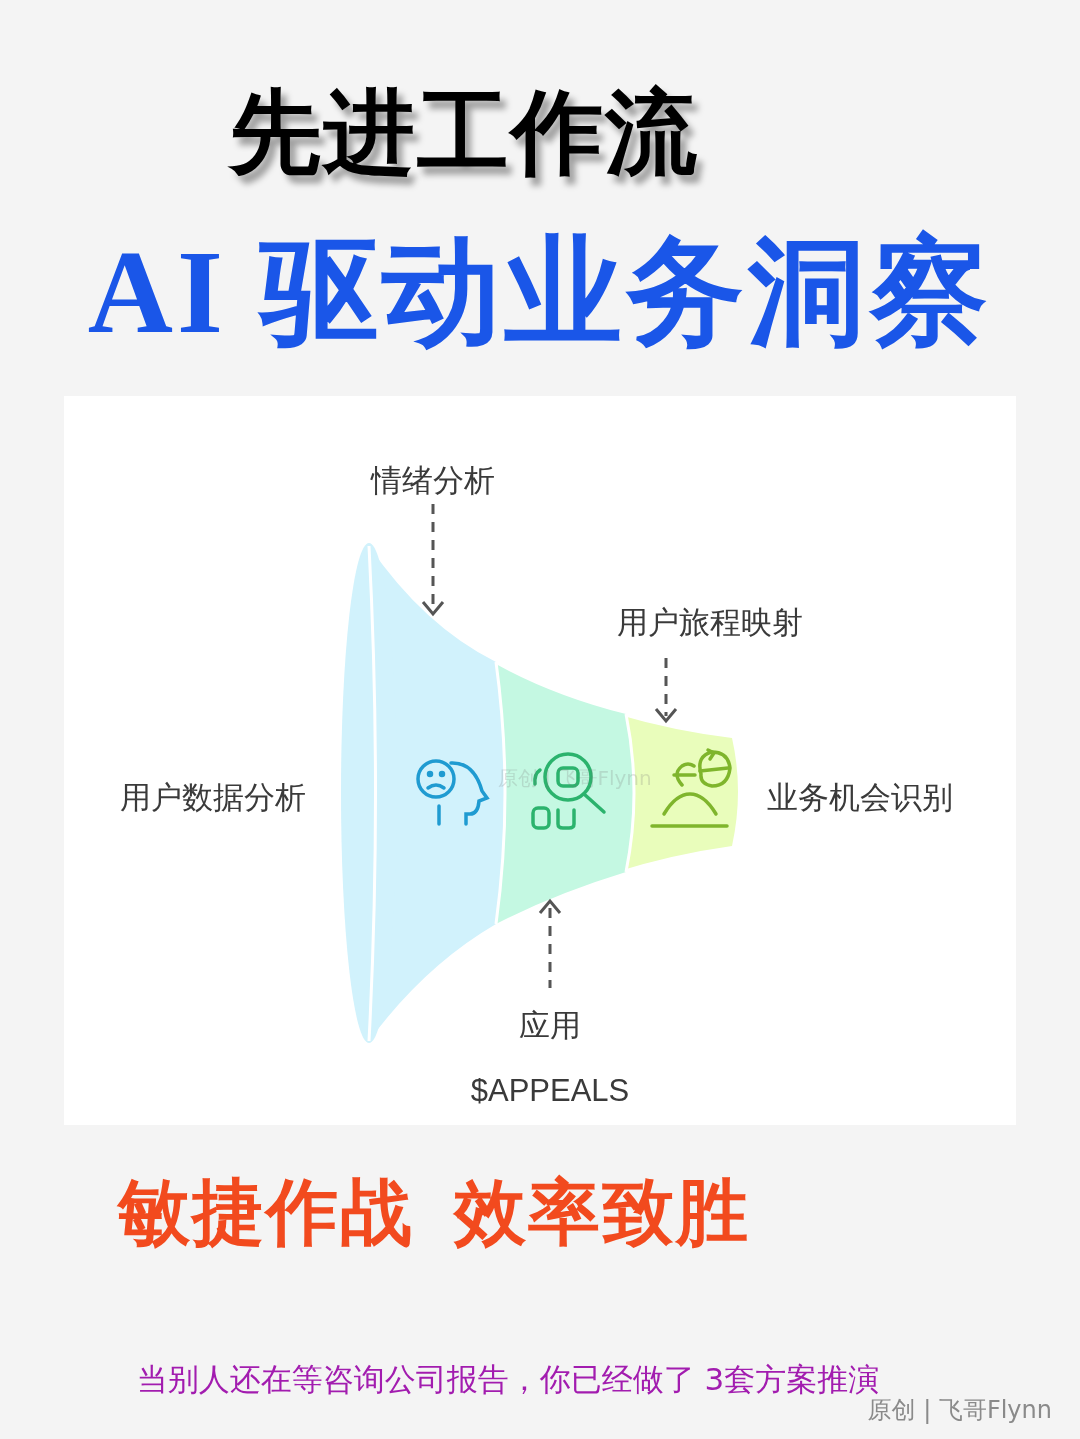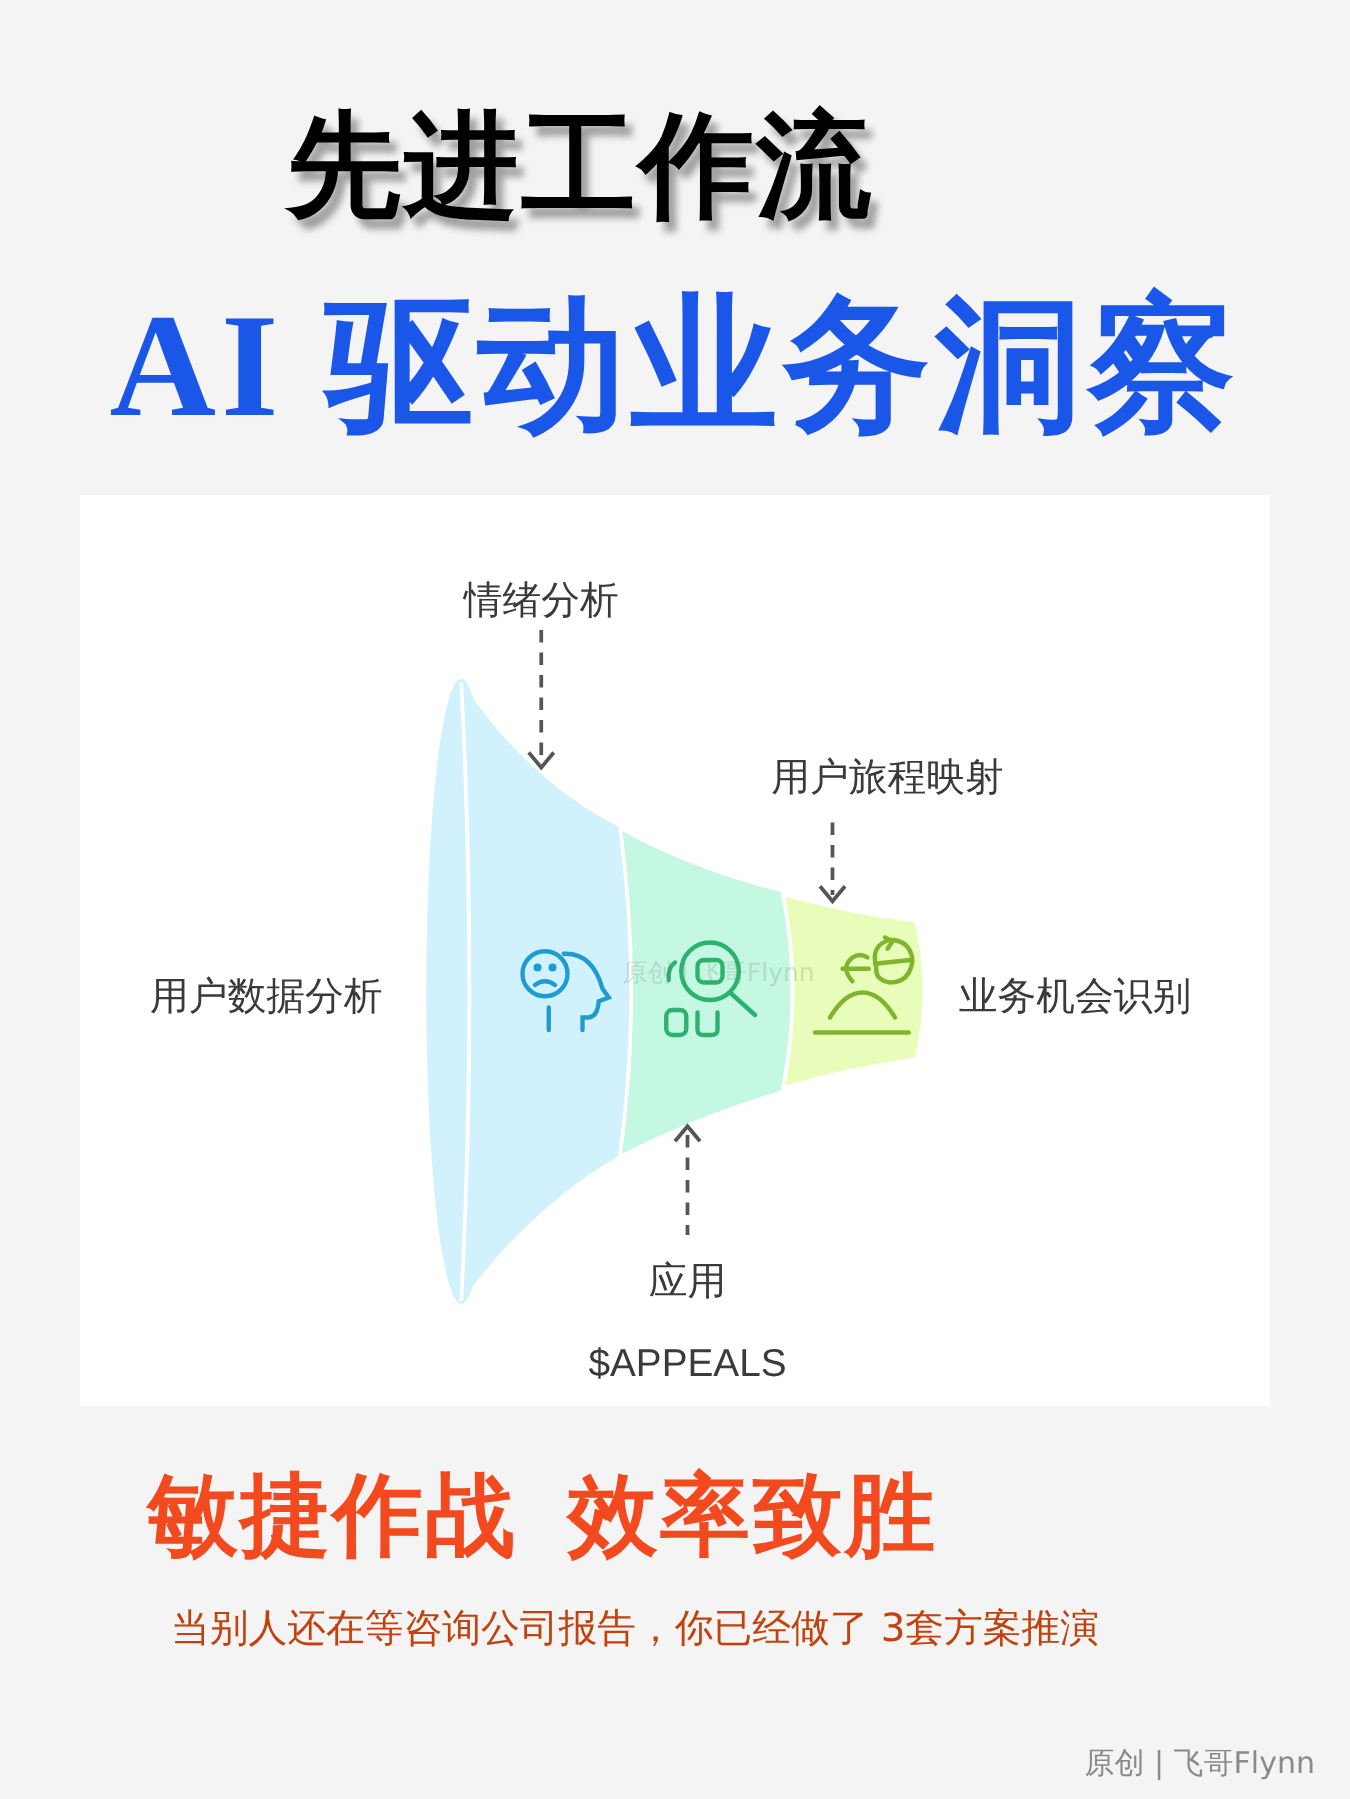--- a/index.html
+++ b/index.html
@@ -42,22 +42,22 @@
       font-size: 20px; white-space: nowrap;
     }
     .slogan {
       position: absolute; left: 0; top: 1170px; width: 868px;
       text-align: center; color: #f24a1e;
       font-size: 72px; font-weight: 900; line-height: 84px;
       letter-spacing: 2px;
     }
     .slogan .gap { display: inline-block; width: 40px; }
     .subtext {
-      position: absolute; left: 0; top: 1282px; width: 1016px;
-      text-align: center; color: #c2410c;
+      position: absolute; left: 0; top: 1358px; width: 1016px;
+      text-align: center; color: #a21caf;
       font-size: 31px; line-height: 42px;
     }
     .footer {
       position: absolute; right: 28px; top: 1394px;
       color: #8a8a8a; font-size: 24px; line-height: 32px;
     }
   </style>
 </head>
 <body>
 

